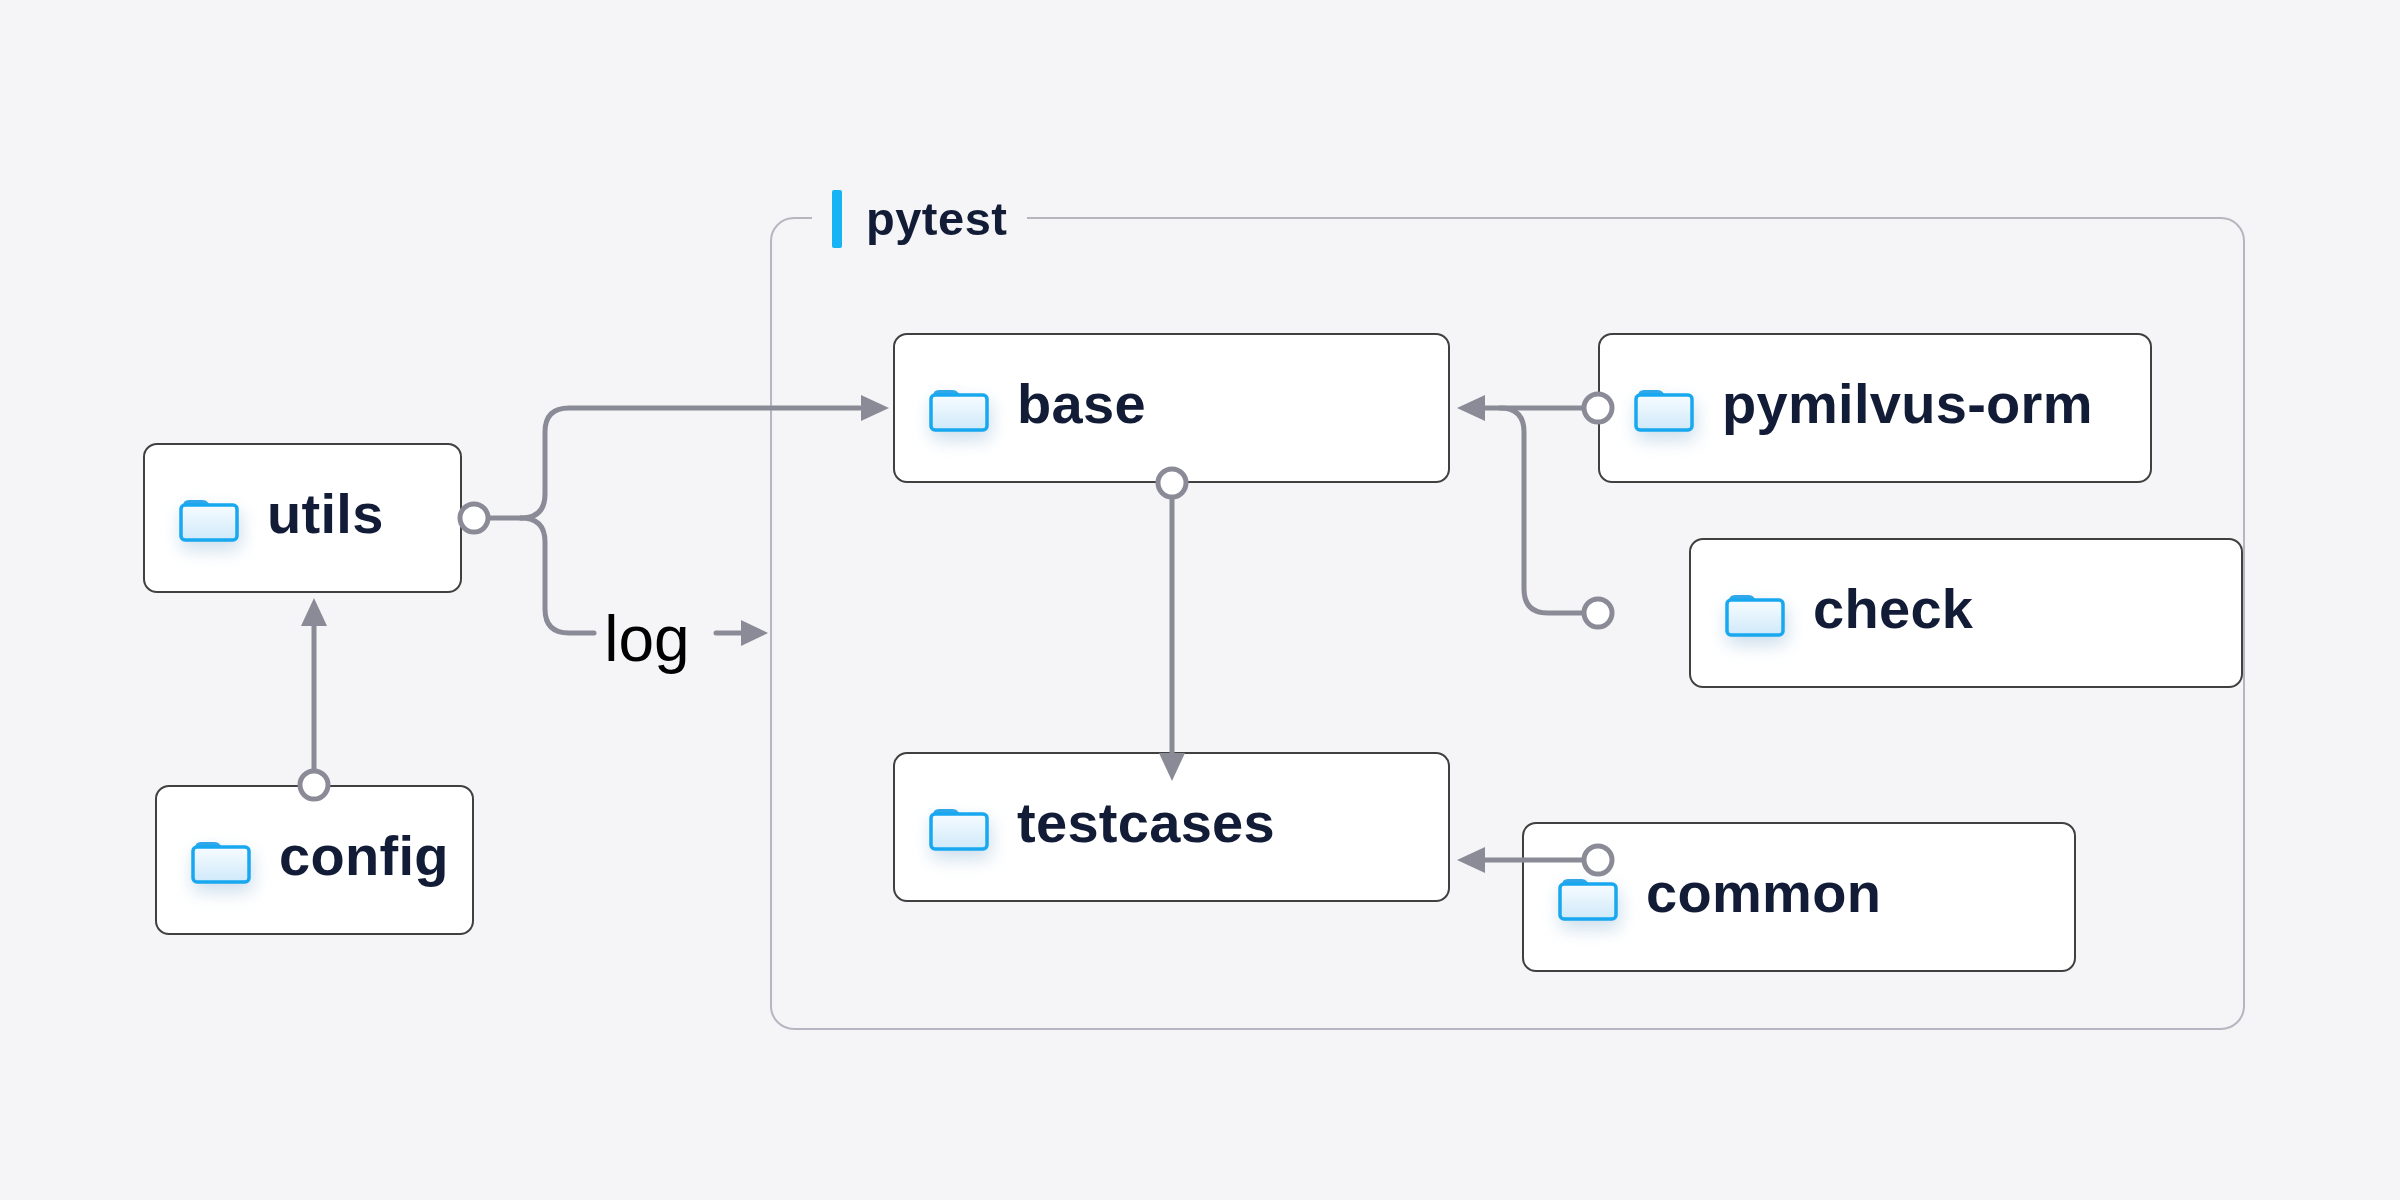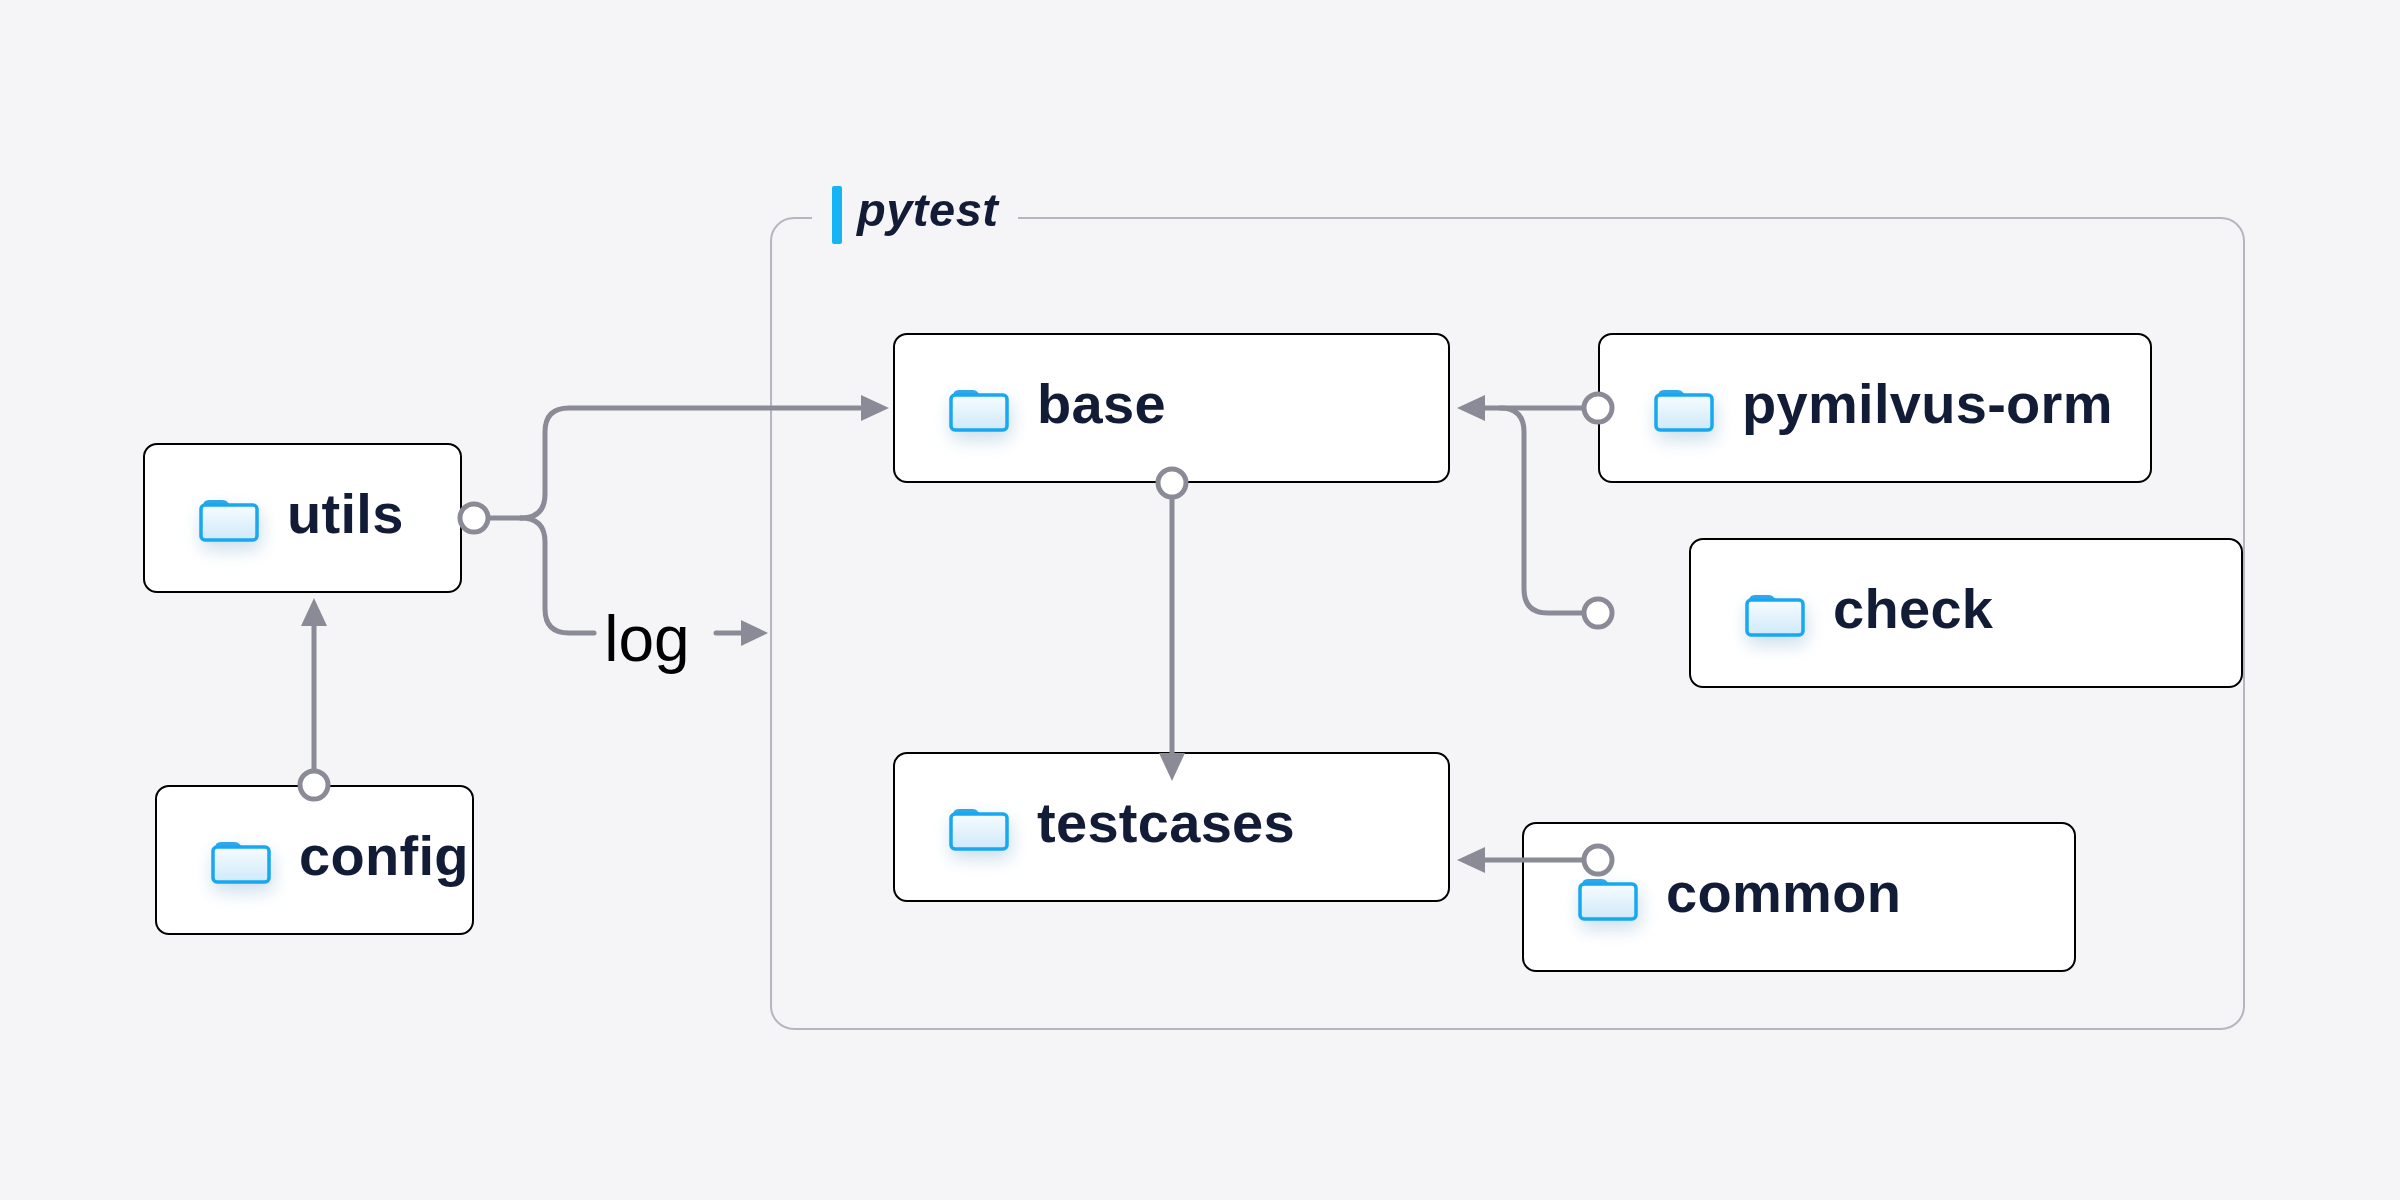--- a/index.html
+++ b/index.html
@@ -26,51 +26,50 @@
     box-sizing: border-box;
     background: transparent;
     z-index: 1;
   }
   .pytest-label {
     position: absolute;
     left: 812px;
     top: 186px;
     height: 62px;
     display: flex;
-    align-items: flex-start;
-    gap: 15px;
+    align-items: flex-end;
+    gap: 24px;
     padding: 0 20px;
     background: #f5f5f7;
     z-index: 2;
-    font-style: italic;
   }
   .pytest-label .accent-bar {
     width: 10px;
     height: 58px;
     background: #16b3f5;
     border-radius: 2px;
   }
   .pytest-label .pytest-text {
     font-size: 47px;
     font-weight: 700;
     color: #131c36;
     letter-spacing: 0.5px;
     line-height: 1;
     padding-bottom: 6px;
   }
   .node {
     position: absolute;
     height: 150px;
     background: #ffffff;
-    border: 2px solid #000000;
+    border: 2px solid #404040;
     border-radius: 14px;
     box-sizing: border-box;
     display: flex;
     align-items: center;
-    padding-left: 52px;
+    padding-left: 32px;
     gap: 26px;
     z-index: 3;
   }
   .node .label {
     font-size: 56px;
     font-weight: 700;
     color: #131c36;
     letter-spacing: 0.3px;
     line-height: 1;
     padding-bottom: 8px;

